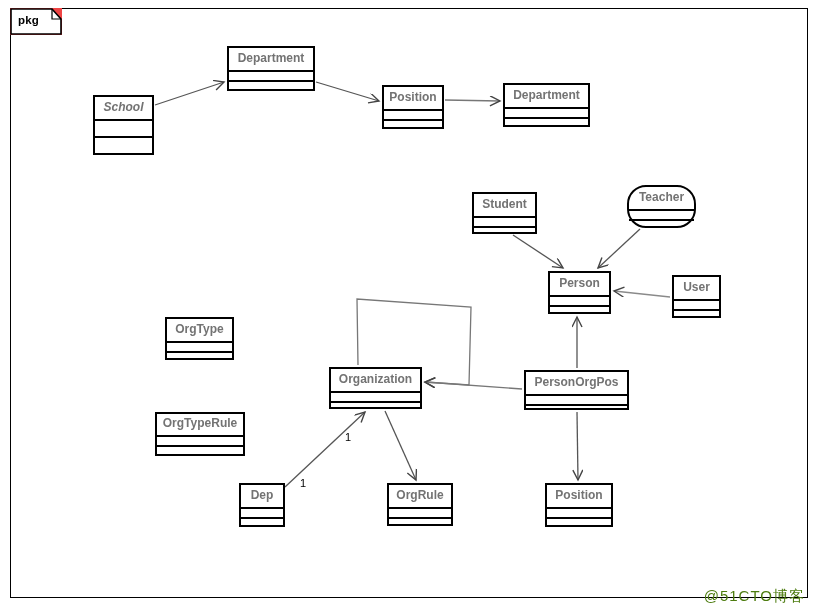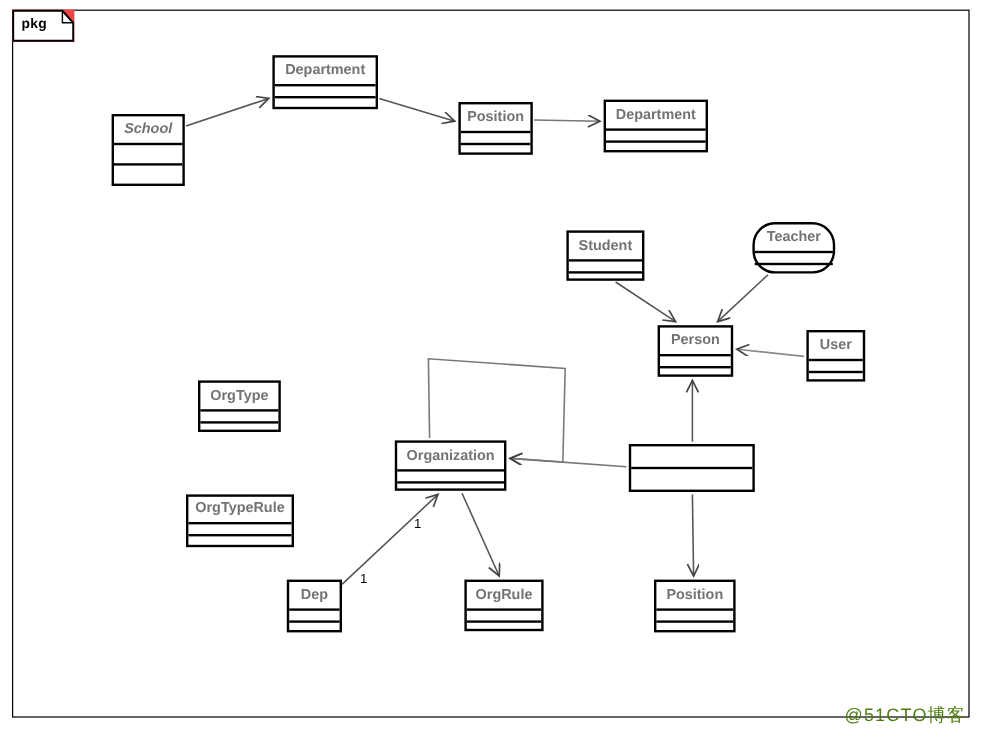--- a/index.html
+++ b/index.html
@@ -242,20 +242,21 @@
     <div class="cls-ops"></div>
   </div>
 
   <div class="uml-class" style="left:329px; top:367px; width:93px; height:42px;">
     <div class="cls-name">Organization</div>
     <div class="cls-attrs"></div>
     <div class="cls-ops"></div>
   </div>
 
   <div class="uml-class" style="left:524px; top:370px; width:105px; height:40px;">
+    <div class="cls-name">PersonOrgPos</div>
     <div class="cls-attrs"></div>
     <div class="cls-ops"></div>
   </div>
 
   <div class="uml-class" style="left:239px; top:483px; width:46px; height:44px;">
     <div class="cls-name">Dep</div>
     <div class="cls-attrs"></div>
     <div class="cls-ops"></div>
   </div>
 

